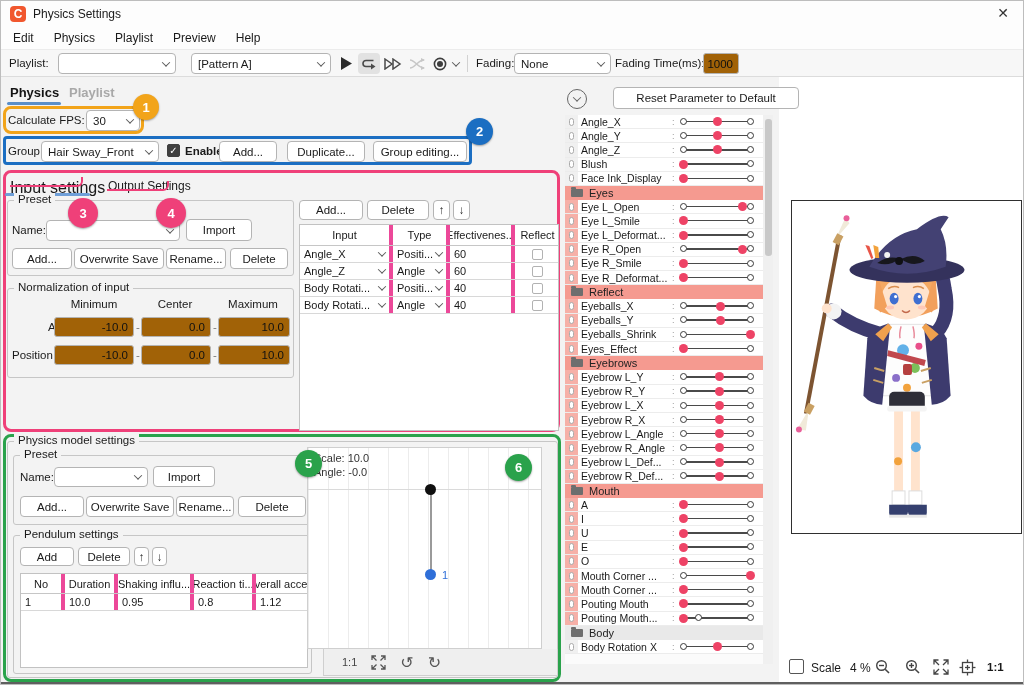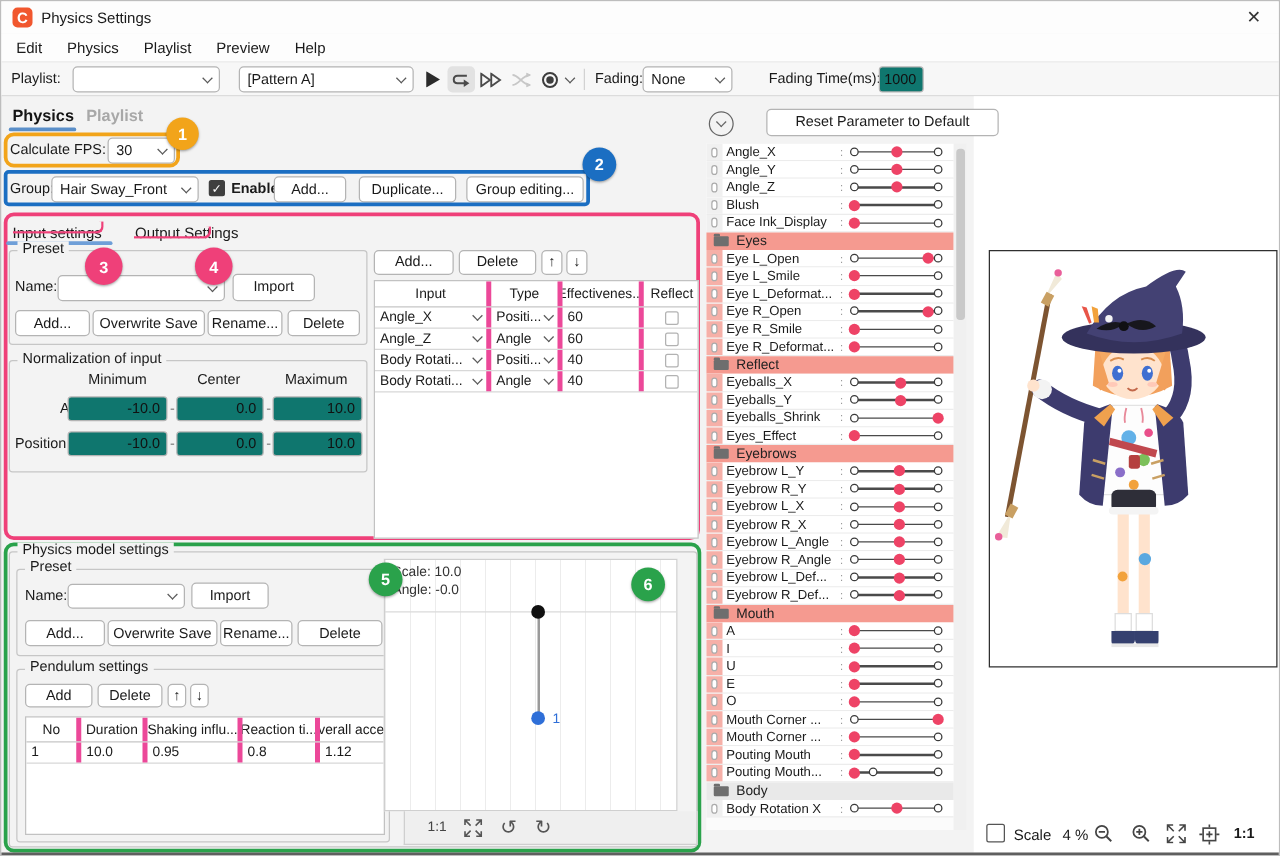--- a/index.html
+++ b/index.html
@@ -6,21 +6,21 @@
   html,body { width:1024px; height:685px; font-family:"Liberation Sans",sans-serif; background:#fff; }
   #window { position:relative; width:1024px; height:685px; background:#f3f3f3; border:1px solid #bdbdbd; overflow:hidden; }
 
   
   .btn { background:#fff; border:1px solid #b4b4b4; border-radius:4px; font-size:11.5px; color:#1a1a1a;
          display:flex; align-items:center; justify-content:center; position:absolute; cursor:default; }
   .combo { background:#fff; border:1px solid #b4b4b4; border-radius:4px; display:flex; align-items:center;
            justify-content:space-between; padding:0 6px; font-size:11.5px; color:#1a1a1a; position:absolute; }
   .chev { width:6px; height:6px; border-right:1.3px solid #5a5a5a; border-bottom:1.3px solid #5a5a5a;
           transform:rotate(45deg) translate(-1px,-1px); flex:none; }
-  .tfield { background:#0f766e; border:1px solid #b4b4b4; border-radius:3px; font-size:11.5px; color:#111;
+  .tfield { background:#a16207; border:1px solid #b4b4b4; border-radius:3px; font-size:11.5px; color:#111;
             display:flex; align-items:center; justify-content:flex-end; padding:0 5px; position:absolute; }
   .lbl { position:absolute; font-size:11.5px; color:#1a1a1a; white-space:nowrap; }
   .fieldset { position:absolute; border:1px solid #c6c6c6; border-radius:3px; }
   .fieldset > .legend { position:absolute; top:-8px; left:6px; background:#f3f3f3; padding:0 4px; font-size:11.5px; color:#1a1a1a; white-space:nowrap; }
   .cbox { position:absolute; width:13px; height:13px; border:1.2px solid #7a7a7a; border-radius:2px; background:#fff; }
   .cbox.on { background:#3f3f3f; border-color:#3f3f3f; color:#fff; font-size:10px; display:flex; align-items:center; justify-content:center; }
 
   
   .callout { position:absolute; border-radius:8px; pointer-events:none; }
   .badge { position:absolute; border-radius:50%; color:#fff; font-weight:bold; font-size:13px;
@@ -140,21 +140,21 @@
       <svg class="ic" width="14" height="14">
           <circle cx="7" cy="7" r="5.6" fill="none" stroke="#3d3d3d" stroke-width="1.6"></circle>
           <circle cx="7" cy="7" r="3" fill="#3d3d3d"></circle>
         </svg>
     </div>
     <div class="tb-ic" style="left:448px; width:14px;">
         <span class="chev"></span>
       </div>
     <div class="tb-sep" style="left:466px;"></div>
     <div class="lbl" style="left:475px; top:7px;">Fading:</div>
-    <div class="combo" style="left:513px; top:3px; width:72px; height:21px;">
+    <div class="combo" style="left:513px; top:3px; width:97px; height:21px;">
       <span>None</span>
         <span class="chev"></span>
     </div>
     <div class="lbl" style="left:614px; top:7px;">Fading Time(ms):</div>
     <div class="tfield" style="left:702px; top:3px; width:36px; height:21px;">1000</div>
   </div>
 
   <div class="main-tab" style="left:9px; top:84px; color:#141414;">Physics</div>
   <div class="tab-underline" style="left:6px; top:101px; width:54px;"></div>
   <div class="main-tab" style="left:68px; top:84px; color:#a8a8a8;">Playlist</div>
@@ -177,21 +177,21 @@
     </div>
   <div class="lbl" style="left:184px; top:144px; font-weight:bold;">Enable</div>
   <div class="btn" style="left:218px; top:140px; width:58px; height:21px;">Add...</div>
   <div class="btn" style="left:286px; top:140px; width:78px; height:21px;">Duplicate...</div>
   <div class="btn" style="left:372px; top:140px; width:94px; height:21px;">Group editing...</div>
   <div class="callout" style="left:2px; top:135px; width:469px; height:29px; border:3px solid #1b6ec2; border-radius:4px;"></div>
   <div class="badge" style="left:465px; top:117px; width:27px; height:27px; background:#1b6ec2;">2</div>
 
   <div class="callout" style="left:2px; top:169px; width:557px; height:262px; border:3px solid #ef4079;"></div>
 
-  <div class="lbl" style="left:9px; top:178px; font-size:12px;">Input settings</div>
+  <div class="lbl" style="left:9px; top:178px; font-size:16px;">Input settings</div>
   <div class="tab-underline" style="left:4px; top:192px; width:85px; background:#6f9fd8;"></div>
   <div class="lbl" style="left:107px; top:178px; font-size:12px;">Output Settings</div>
   <div style="position:absolute; left:9px; top:176px; width:73px; height:10px; border-bottom:2px solid #ef4079; border-right:2px solid #ef4079; border-bottom-right-radius:6px;"></div>
   <div style="position:absolute; left:106px; top:180px; width:62px; height:10px; border-bottom:2px solid #ef4079; border-right:2px solid #ef4079; border-bottom-right-radius:6px;"></div>
   <div class="badge" style="left:67px; top:197px; width:30px; height:30px; background:#ef4079;">3</div>
   <div class="badge" style="left:155px; top:197px; width:30px; height:30px; background:#ef4079;">4</div>
 
   <div class="fieldset" style="left:6px; top:199px; width:287px; height:76px;">
     <span class="legend">Preset</span>
     <div class="lbl" style="left:4px; top:23px;">Name:</div>

